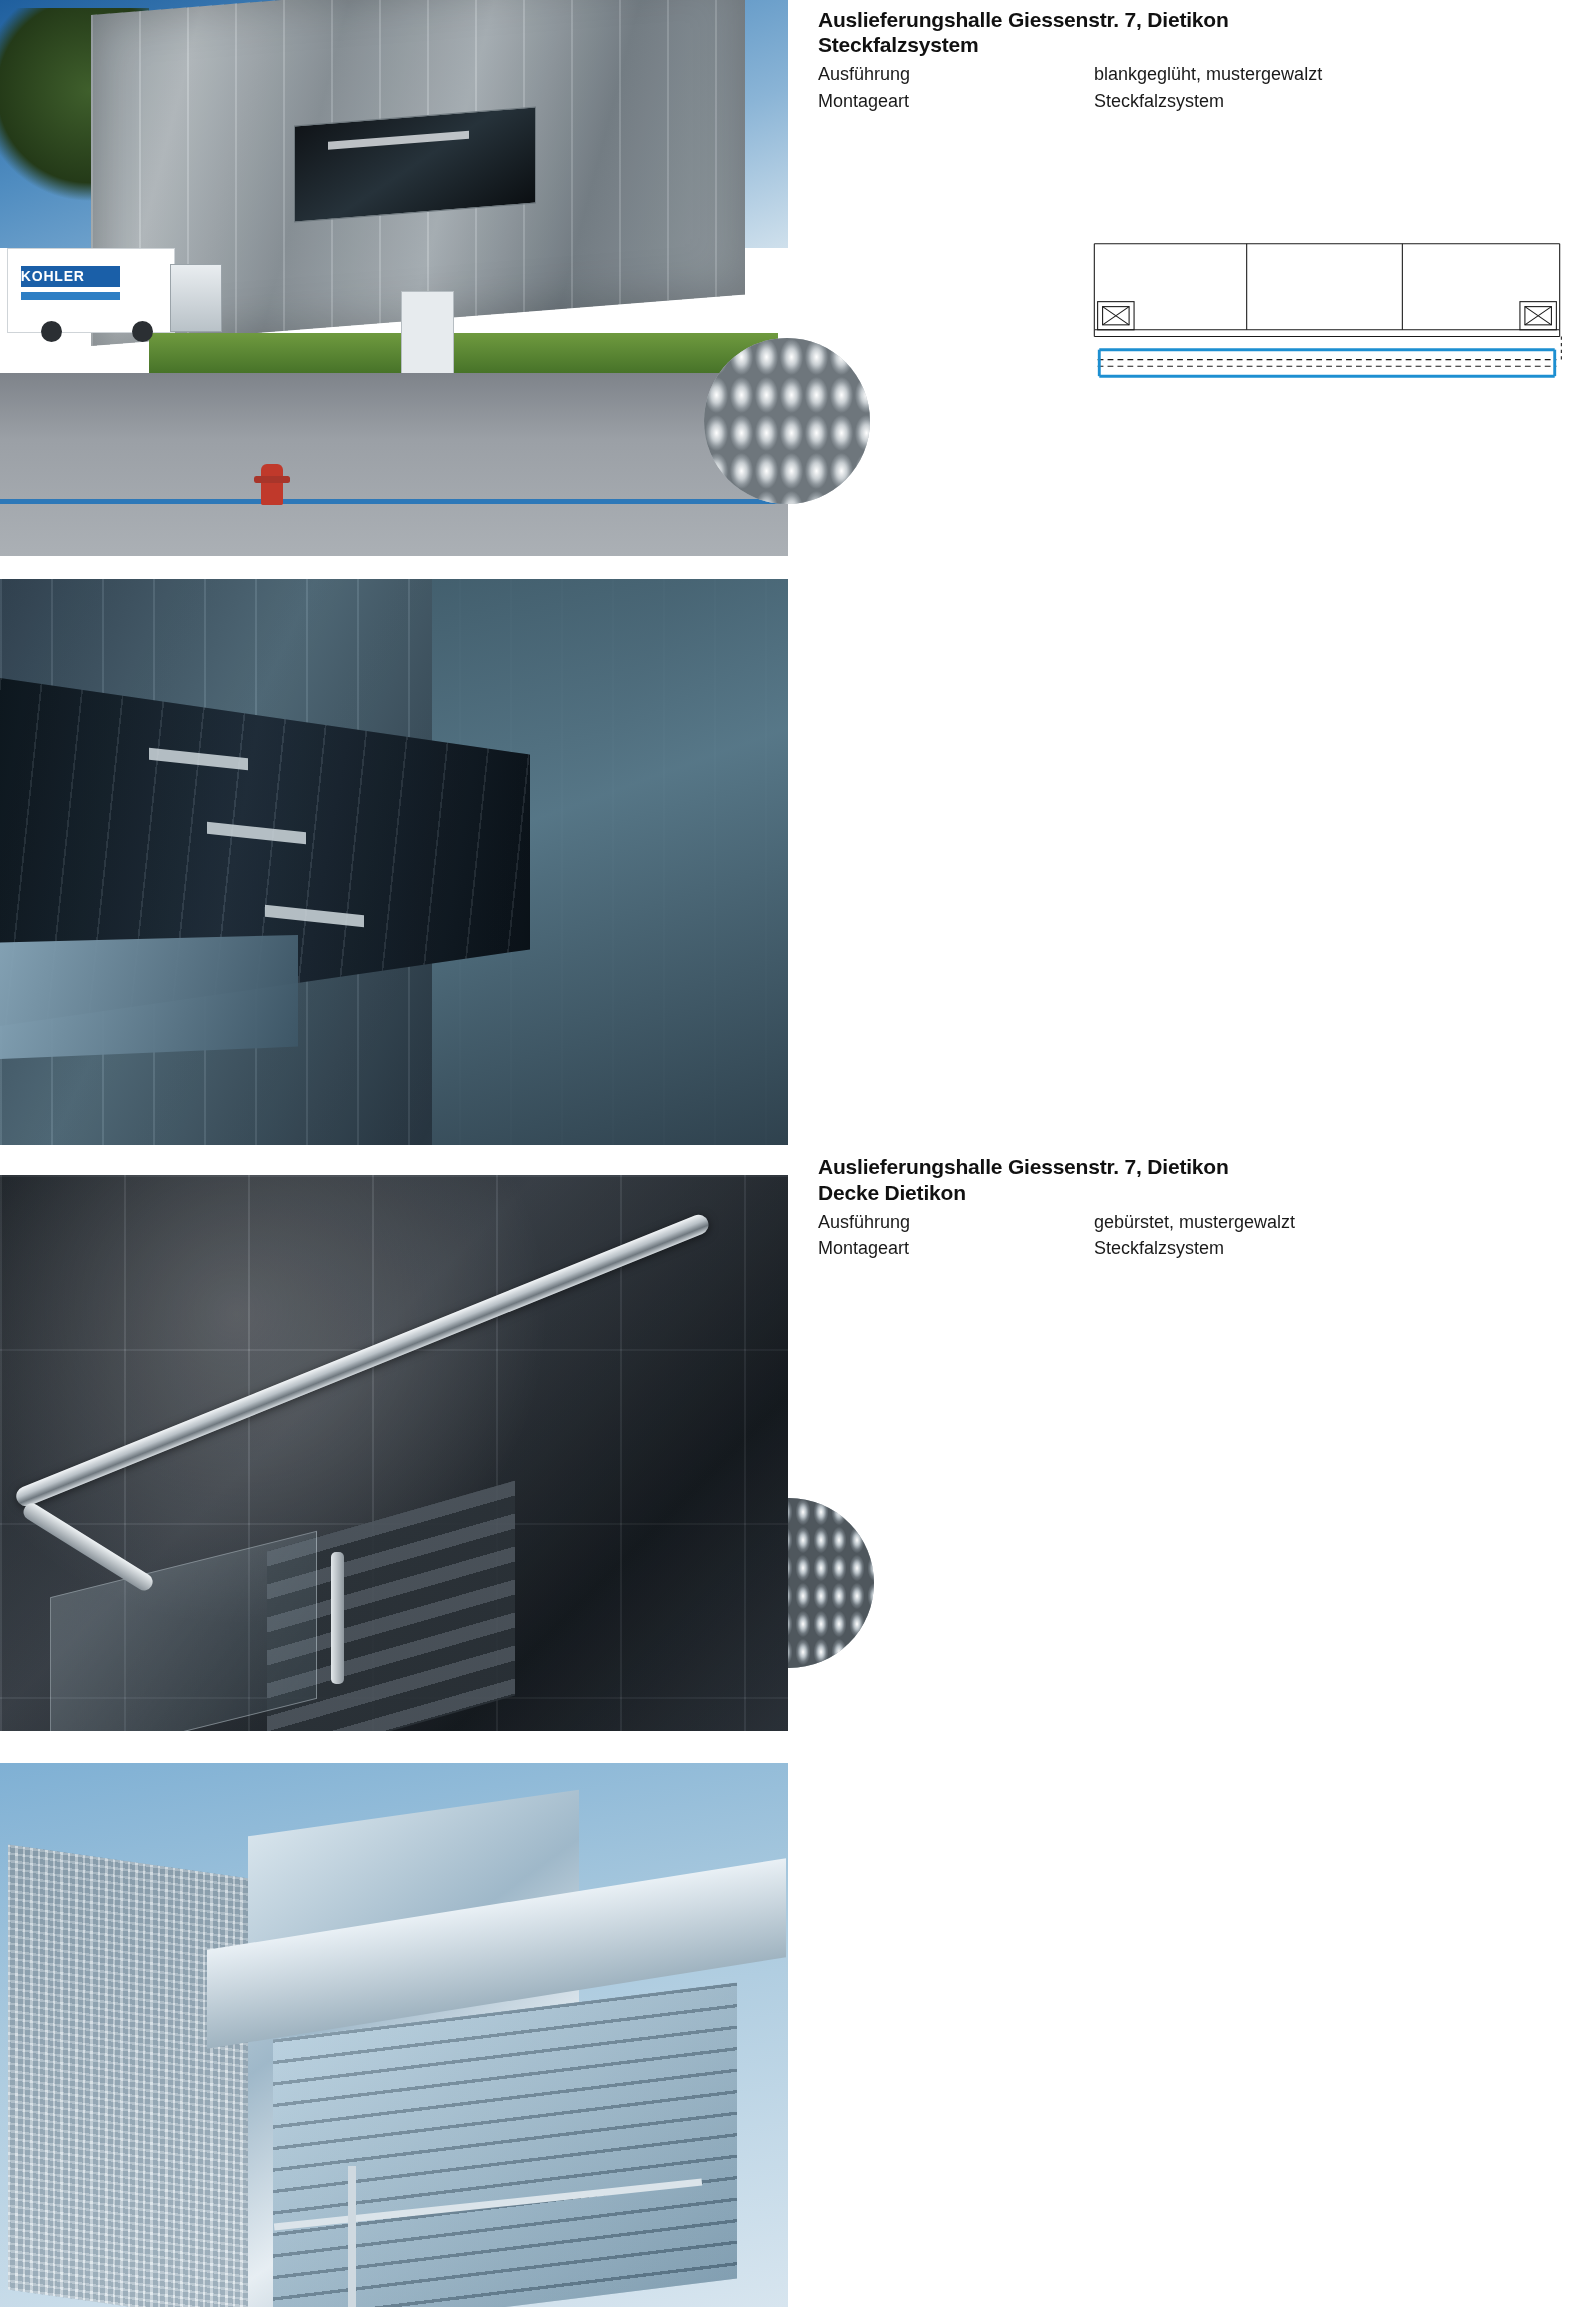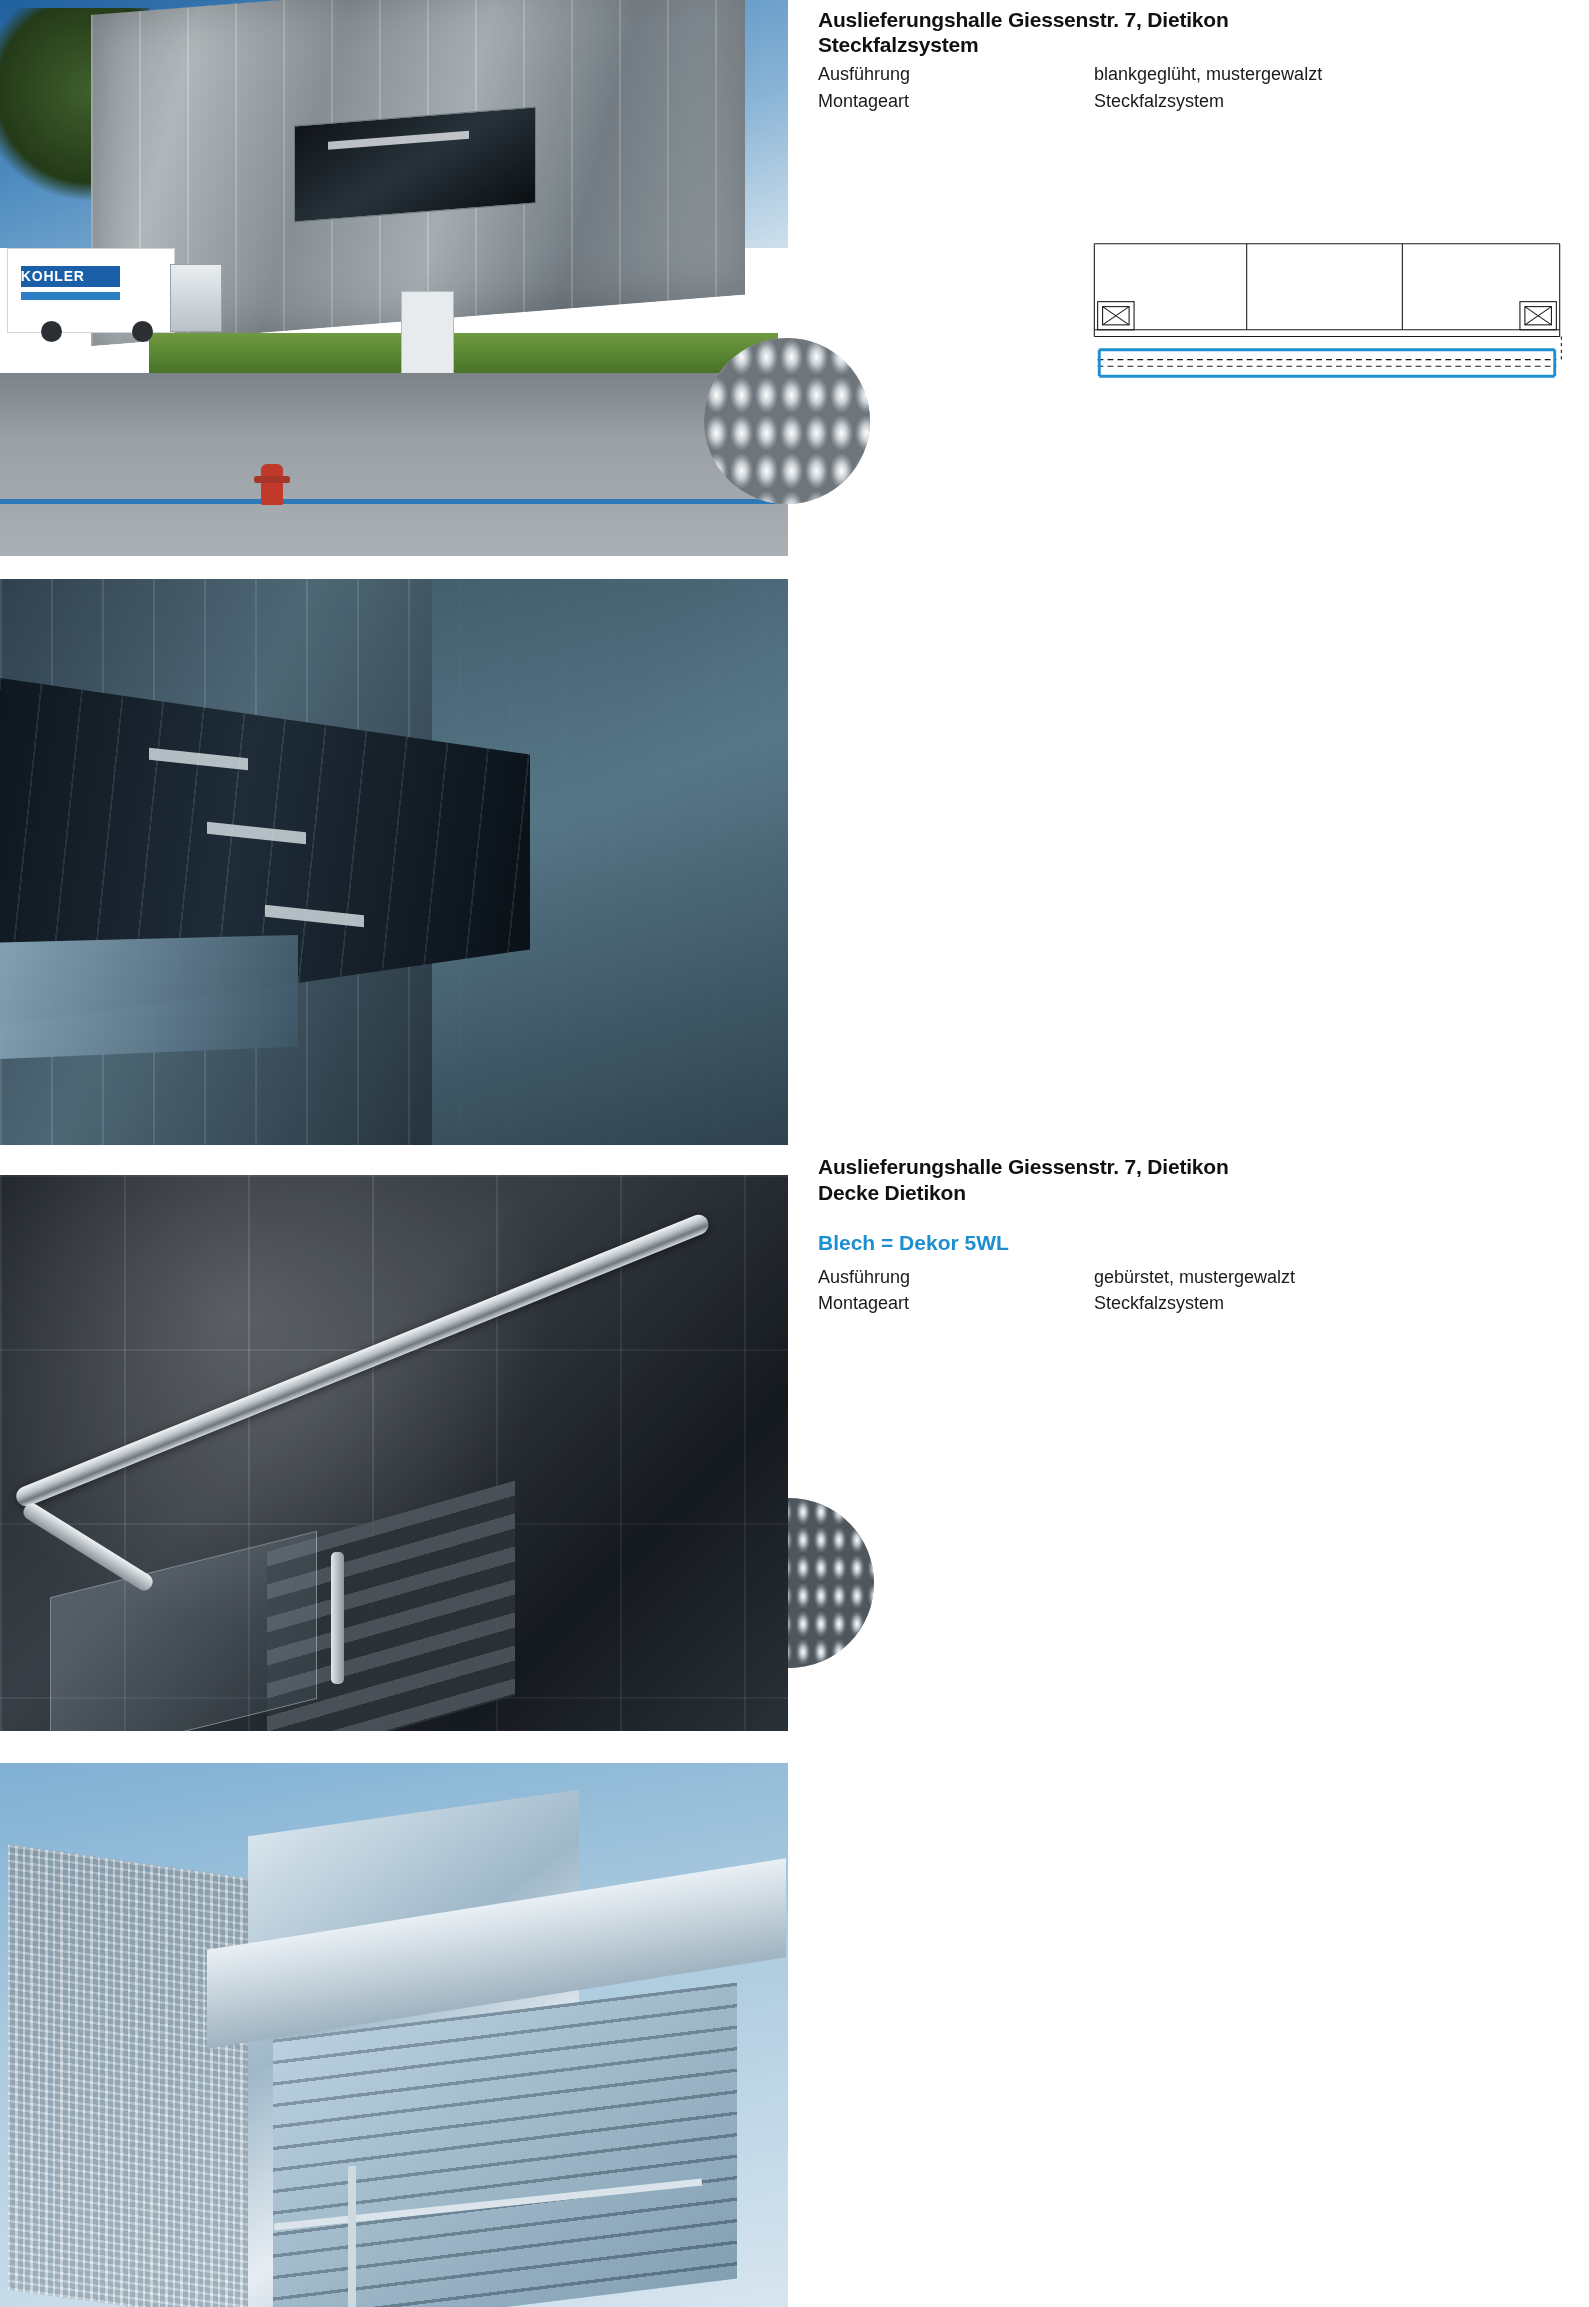--- a/index.html
+++ b/index.html
@@ -415,21 +415,20 @@
 
     <div class="disc disc2">
       <div class="tex-5wl"></div>
     </div>
 
     <div class="textcol" style="top:575px;">
       <h2 class="title">
         <span>Auslieferungshalle Giessenstr. 7, Dietikon</span><br>
         <span>Decke Dietikon</span>
       </h2>
-      <h3 class="blue">Blech = Dekor 5WL</h3>
       <div class="specrow">
         <div class="k">Ausführung</div>
         <div class="v">gebürstet, mustergewalzt</div>
       </div>
       <div class="specrow">
         <div class="k">Montageart</div>
         <div class="v">Steckfalzsystem</div>
       </div>
     </div>
   </div>

